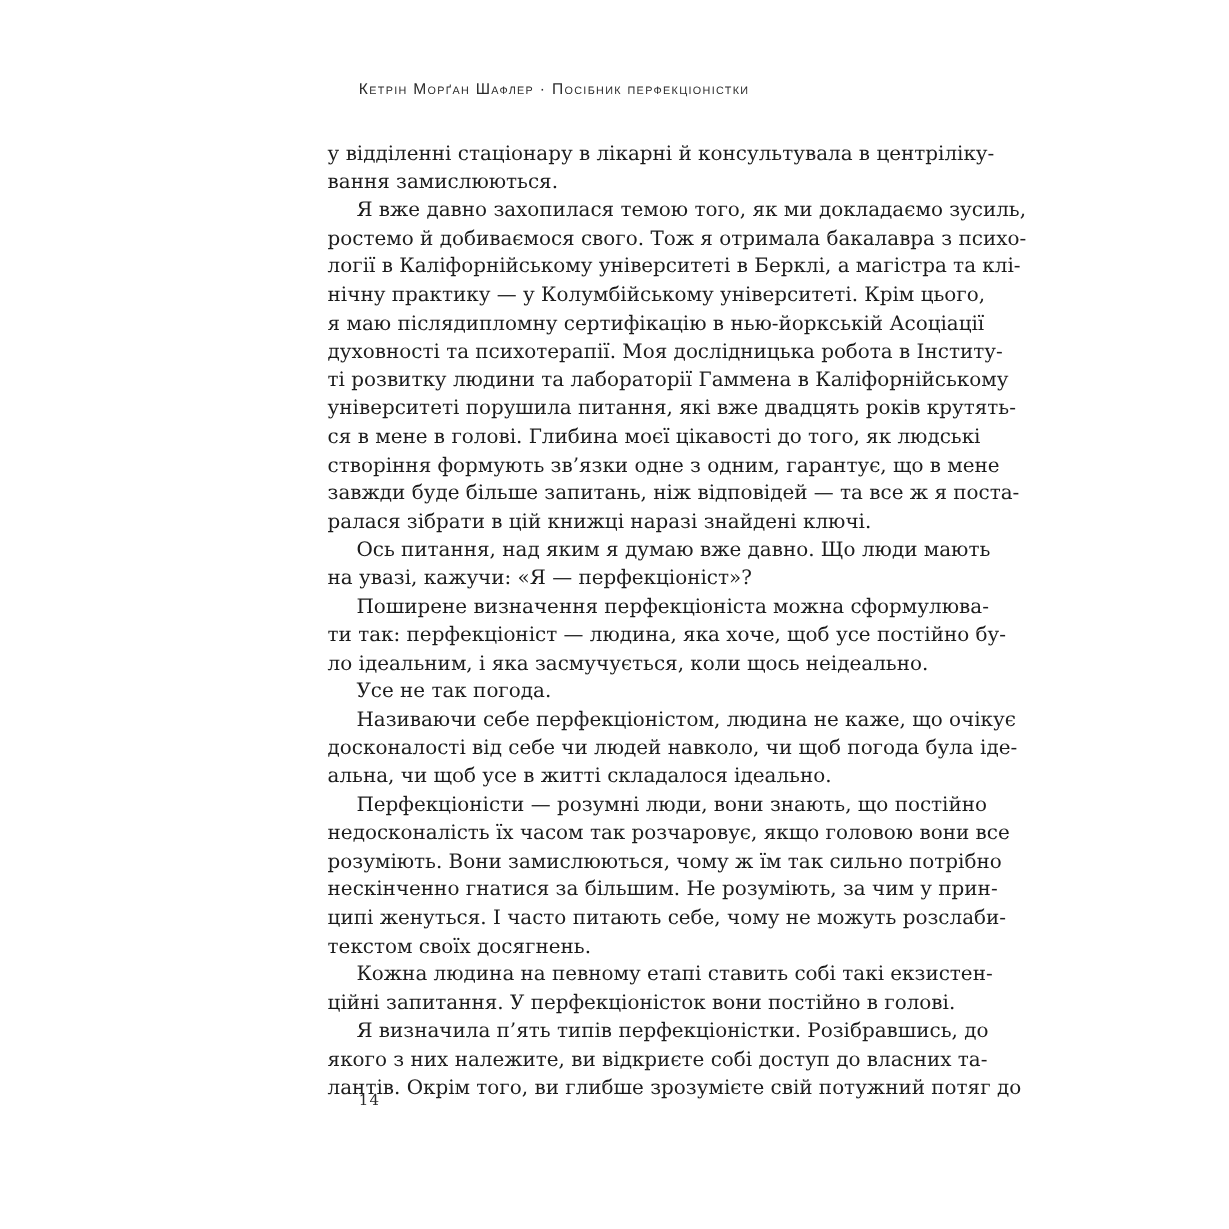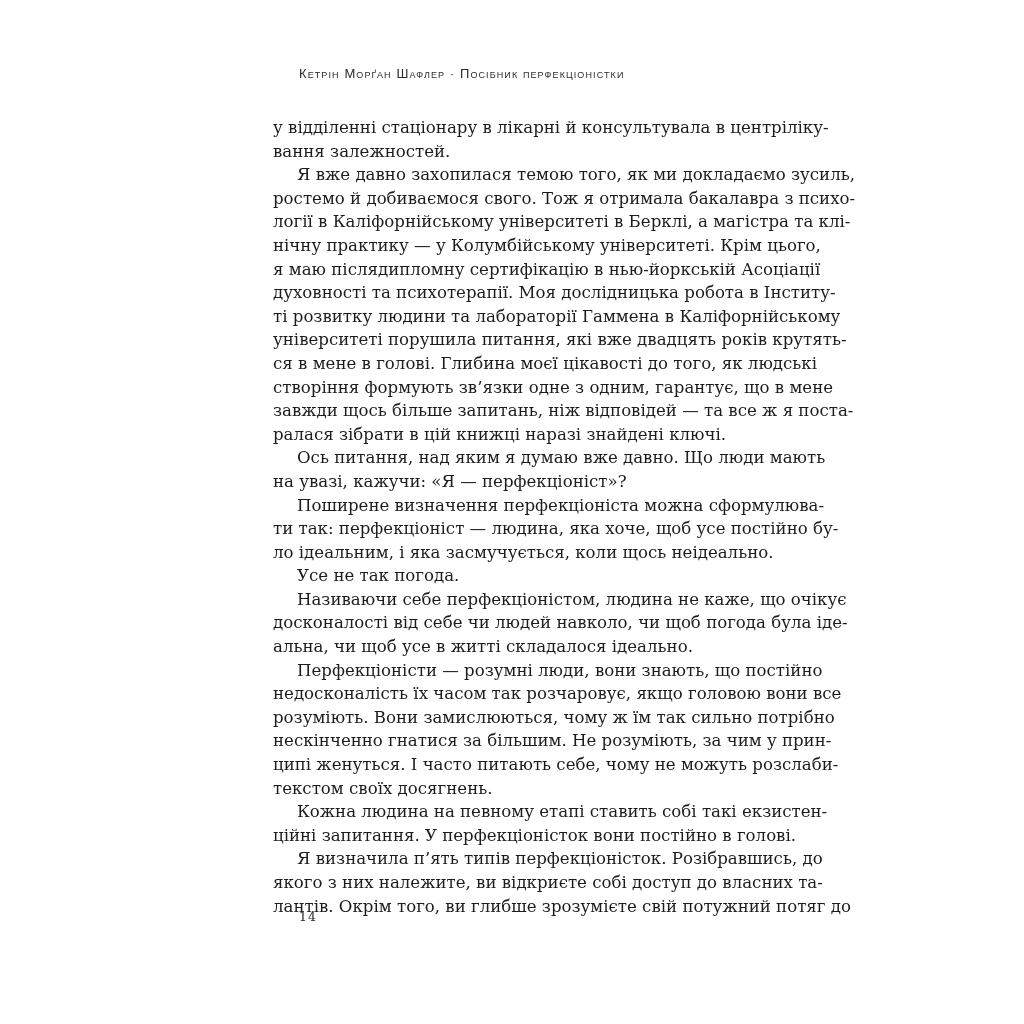--- a/index.html
+++ b/index.html
@@ -66,49 +66,49 @@
     }
   </style>
 </head>
 <body>
 
 <div class="page">
   <div class="running-head">Кетрін Морґан Шафлер · Посібник перфекціоністки</div>
 
   <div class="body-text" id="body-text">
       <span class="line">у відділенні стаціонару в лікарні й консультувала в центріліку-</span>
-      <span class="line last">вання залежностей.</span>
+      <span class="line last">вання замислюються.</span>
       <span class="line indent">Я вже давно захопилася темою того, як ми докладаємо зусиль,</span>
       <span class="line">ростемо й добиваємося свого. Тож я отримала бакалавра з психо-</span>
       <span class="line">логії в Каліфорнійському університеті в Берклі, а магістра та клі-</span>
       <span class="line">нічну практику — у Колумбійському університеті. Крім цього,</span>
       <span class="line">я маю післядипломну сертифікацію в нью-йоркській Асоціації</span>
       <span class="line">духовності та психотерапії. Моя дослідницька робота в Інститу-</span>
       <span class="line">ті розвитку людини та лабораторії Гаммена в Каліфорнійському</span>
       <span class="line">університеті порушила питання, які вже двадцять років крутять-</span>
       <span class="line">ся в мене в голові. Глибина моєї цікавості до того, як людські</span>
       <span class="line">створіння формують зв’язки одне з одним, гарантує, що в мене</span>
-      <span class="line">завжди щось більше запитань, ніж відповідей — та все ж я поста-</span>
+      <span class="line">завжди буде більше запитань, ніж відповідей — та все ж я поста-</span>
       <span class="line last">ралася зібрати в цій книжці наразі знайдені ключі.</span>
       <span class="line indent">Ось питання, над яким я думаю вже давно. Що люди мають</span>
       <span class="line last">на увазі, кажучи: «Я — перфекціоніст»?</span>
       <span class="line indent">Поширене визначення перфекціоніста можна сформулюва-</span>
       <span class="line">ти так: перфекціоніст — людина, яка хоче, щоб усе постійно бу-</span>
       <span class="line last">ло ідеальним, і яка засмучується, коли щось неідеально.</span>
       <span class="line indent last">Усе не так погода.</span>
       <span class="line indent">Називаючи себе перфекціоністом, людина не каже, що очікує</span>
       <span class="line">досконалості від себе чи людей навколо, чи щоб погода була іде-</span>
       <span class="line last">альна, чи щоб усе в житті складалося ідеально.</span>
       <span class="line indent">Перфекціоністи — розумні люди, вони знають, що постійно</span>
       <span class="line">недосконалість їх часом так розчаровує, якщо головою вони все</span>
       <span class="line">розуміють. Вони замислюються, чому ж їм так сильно потрібно</span>
       <span class="line">нескінченно гнатися за більшим. Не розуміють, за чим у прин-</span>
       <span class="line">ципі женуться. І часто питають себе, чому не можуть розслаби-</span>
       <span class="line last">текстом своїх досягнень.</span>
       <span class="line indent">Кожна людина на певному етапі ставить собі такі екзистен-</span>
       <span class="line last">ційні запитання. У перфекціоністок вони постійно в голові.</span>
-      <span class="line indent">Я визначила п’ять типів перфекціоністок. Розібравшись, до</span>
+      <span class="line indent">Я визначила п’ять типів перфекціоністки. Розібравшись, до</span>
       <span class="line">якого з них належите, ви відкриєте собі доступ до власних та-</span>
       <span class="line">лантів. Окрім того, ви глибше зрозумієте свій потужний потяг до</span>
     </div>
 
   <div class="folio">14</div>
 </div>
 
 </body></html>

